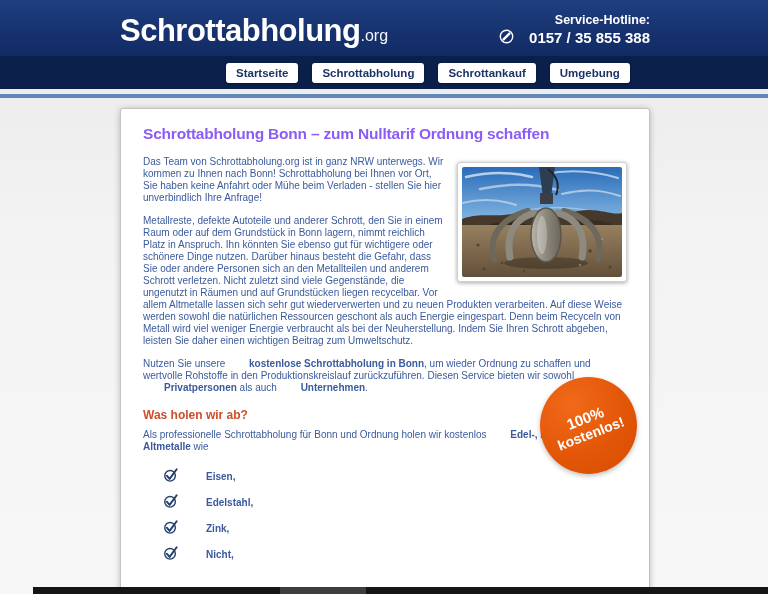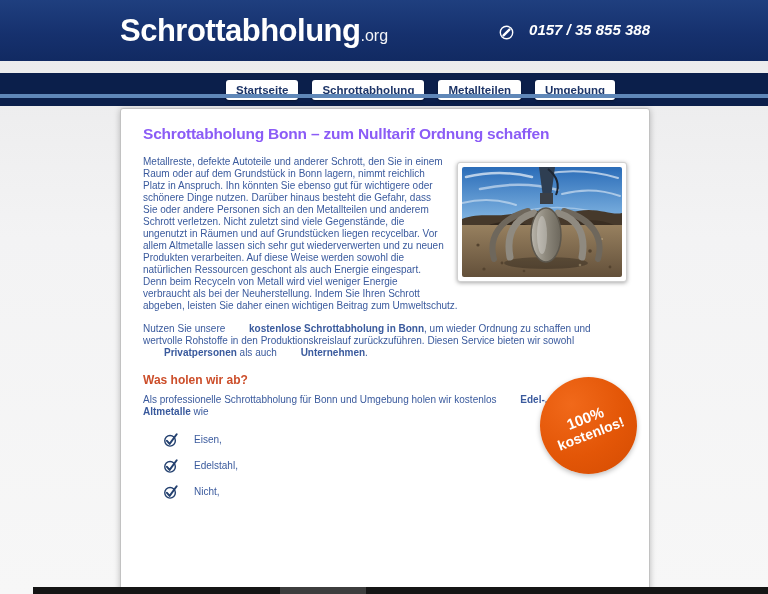--- a/index.html
+++ b/index.html
@@ -14,26 +14,26 @@
     position:absolute; top:0; left:0; width:768px; height:61px;
     background:linear-gradient(180deg,#1f3f7f 0%,#16316e 55%,#112a62 100%);
     display:flex; align-items:center; justify-content:space-between;
     padding:0 118px 0 120px;
   }
   .logo { color:#fff; text-decoration:none; display:flex; align-items:baseline; cursor:pointer; }
   .logo-name { font-size:31px; font-weight:bold; letter-spacing:-0.5px; }
   .logo-tld  { font-size:16px; font-weight:normal; opacity:.95; }
   .hotline { color:#fff; text-align:right; line-height:1.25; }
   .hotline-label { font-size:12.5px; font-weight:bold; }
-  .hotline-row { display:flex; align-items:flex-end; justify-content:flex-end; gap:15px;font-style:italic; }
+  .hotline-row { display:flex; align-items:flex-start; justify-content:flex-end; gap:15px; }
   .hotline-number { color:#fff; font-size:15px; font-weight:bold; text-decoration:none; cursor:pointer; }
   .phone-icon svg { display:block; }
   
   .main-nav {
-    position:absolute; top:73px; left:0; width:768px; height:33px;
+    position:absolute; top:56px; left:0; width:768px; height:33px;
     background:#0b1f4b; display:flex; align-items:center; gap:14px;
     padding-left:226px;
   }
   .nav-btn {
     background:#fff; color:#1c3467; font-size:11.5px; font-weight:bold;
     padding:4px 10px; border-radius:3px; text-decoration:none; cursor:pointer;
     box-shadow:0 1px 2px rgba(0,0,0,.35);
   }
   .accent-line { position:absolute; top:94px; left:0; width:768px; height:4px; background:#5f87b8; }
   
@@ -50,21 +50,21 @@
   .card p { color:#3a5a9d; font-size:10px; line-height:12px; margin:0 0 11px 0; }
   .card p strong { font-weight:bold;margin-left:21px; }
   figure.photo {
     float:right; margin:6px 0 10px 12px;
     background:#fff; padding:4px; border:1px solid #d0d0d0; border-radius:3px;
     box-shadow:0 1px 4px rgba(0,0,0,.35);
   }
   figure.photo svg { display:block; border-radius:2px; }
   h2.section-title { color:#cc4e2a; font-size:12px; font-weight:bold; margin:14px 0 7px 0; clear:both; }
   ul.materials { list-style:none; margin:14px 0 0 20px; }
-  ul.materials li { display:flex; align-items:center; gap:16px; margin-bottom:11px; }
+  ul.materials li { display:flex; align-items:flex-end; gap:28px; margin-bottom:11px;font-weight:bold; }
   ul.materials li .check-icon svg { display:block; }
   ul.materials li .item-label { color:#3a5a9d; font-size:10px; }
   
   .badge {
     position:absolute; right:12px; top:268px; width:97px; height:97px;
     border-radius:50%;
     background:radial-gradient(circle at 32% 28%, #f1691a 0%, #e35607 55%, #d44c02 100%);
     box-shadow:0 2px 5px rgba(0,0,0,.25);
     display:flex; align-items:center; justify-content:center;
   }
@@ -77,36 +77,37 @@
 </style>
 </head>
 <body>
 
 <header class="site-header">
   <a class="logo">
     <span class="logo-name">Schrottabholung</span>
     <span class="logo-tld">.org</span>
   </a>
   <div class="hotline">
+    <div class="hotline-label">Service-Hotline:</div>
     <div class="hotline-row">
       <span class="phone-icon">
         <svg width="15" height="15" viewBox="0 0 15 15">
           <circle cx="7.5" cy="7.5" r="6.2" fill="none" stroke="#ffffff" stroke-width="1.4"></circle>
           <path d="M4.6 10.4 L10.4 4.6" stroke="#ffffff" stroke-width="2.4" stroke-linecap="round"></path>
         </svg>
       </span>
       <a class="hotline-number">0157 / 35 855 388</a>
     </div>
   </div>
 </header>
 
 <nav class="main-nav">
   <a class="nav-btn">Startseite</a>
   <a class="nav-btn">Schrottabholung</a>
-  <a class="nav-btn">Metallteilen</a>
+  <a class="nav-btn">Schrottankauf</a>
   <a class="nav-btn">Umgebung</a>
 </nav>
 <div class="accent-line"></div>
 
 <main>
   <article class="card">
 
     <h1 class="page-title">Schrottabholung Bonn – zum Nulltarif Ordnung schaffen</h1>
 
     <figure class="photo">
@@ -158,47 +159,57 @@
         <rect x="78" y="26" width="13" height="11" fill="#3a3f46"></rect>
         <path d="M66 44 C38 52 26 70 32 92" stroke="#6e675c" stroke-width="6" fill="none" stroke-linecap="round"></path>
         <path d="M102 44 C130 52 142 70 136 92" stroke="#6e675c" stroke-width="6" fill="none" stroke-linecap="round"></path>
         <path d="M72 46 C52 52 44 68 48 90" stroke="#8f8a80" stroke-width="7" fill="none" stroke-linecap="round"></path>
         <path d="M96 46 C116 52 124 68 120 90" stroke="#8f8a80" stroke-width="7" fill="none" stroke-linecap="round"></path>
         <ellipse cx="84" cy="68" rx="15" ry="27" fill="url(#metal)" stroke="#5c574d" stroke-width="1.5"></ellipse>
         <ellipse cx="80" cy="68" rx="5" ry="19" fill="rgba(255,255,255,0.28)"></ellipse>
       </svg>
     </figure>
 
+    <p>Das Team von Schrottabholung.org ist in ganz NRW unterwegs. Wir kommen zu Ihnen nach Bonn! Schrottabholung bei Ihnen vor Ort, Sie haben keine Anfahrt oder Mühe beim Verladen - stellen Sie hier unverbindlich Ihre Anfrage!</p>
 
     <p>Metallreste, defekte Autoteile und anderer Schrott, den Sie in einem Raum oder auf dem Grundstück in Bonn lagern, nimmt reichlich Platz in Anspruch. Ihn könnten Sie ebenso gut für wichtigere oder schönere Dinge nutzen. Darüber hinaus besteht die Gefahr, dass Sie oder andere Personen sich an den Metallteilen und anderem Schrott verletzen. Nicht zuletzt sind viele Gegenstände, die ungenutzt in Räumen und auf Grundstücken liegen recycelbar. Vor allem Altmetalle lassen sich sehr gut wiederverwerten und zu neuen Produkten verarbeiten. Auf diese Weise werden sowohl die natürlichen Ressourcen geschont als auch Energie eingespart. Denn beim Recyceln von Metall wird viel weniger Energie verbraucht als bei der Neuherstellung. Indem Sie Ihren Schrott abgeben, leisten Sie daher einen wichtigen Beitrag zum Umweltschutz.</p>
 
     <p><span>Nutzen Sie unsere </span><strong>kostenlose Schrottabholung in Bonn</strong><span>, um wieder Ordnung zu schaffen und wertvolle Rohstoffe in den Produktionskreislauf zurückzuführen. Diesen Service bieten wir sowohl </span><strong>Privatpersonen</strong><span> als auch </span><strong>Unternehmen</strong><span>.</span></p>
 
     <h2 class="section-title">Was holen wir ab?</h2>
 
-    <p><span>Als professionelle Schrottabholung für Bonn und Umgebung holen wir kostenlos </span><strong>Edel-, Bunt- und Altmetalle</strong><span> wie</span></p>
+    <p><span>Als professionelle Schrottabholung für Bonn und Ordnung holen wir kostenlos </span><strong>Edel-, Bunt- und Altmetalle</strong><span> wie</span></p>
 
     <ul class="materials">
       <li>
         <span class="check-icon">
           <svg width="15" height="15" viewBox="0 0 17 17">
               <circle cx="8" cy="10" r="6" fill="#fff" stroke="#23406f" stroke-width="1.6"></circle>
               <path d="M4.5 10 L7.5 13.5 L15.5 2.5" fill="none" stroke="#23406f" stroke-width="2.2" stroke-linecap="round" stroke-linejoin="round"></path>
             </svg>
         </span>
         <span class="item-label">Eisen,</span>
       </li>
       <li>
         <span class="check-icon">
           <svg width="15" height="15" viewBox="0 0 17 17">
               <circle cx="8" cy="10" r="6" fill="#fff" stroke="#23406f" stroke-width="1.6"></circle>
               <path d="M4.5 10 L7.5 13.5 L15.5 2.5" fill="none" stroke="#23406f" stroke-width="2.2" stroke-linecap="round" stroke-linejoin="round"></path>
             </svg>
         </span>
         <span class="item-label">Edelstahl,</span>
+      </li>
+      <li>
+        <span class="check-icon">
+          <svg width="15" height="15" viewBox="0 0 17 17">
+              <circle cx="8" cy="10" r="6" fill="#fff" stroke="#23406f" stroke-width="1.6"></circle>
+              <path d="M4.5 10 L7.5 13.5 L15.5 2.5" fill="none" stroke="#23406f" stroke-width="2.2" stroke-linecap="round" stroke-linejoin="round"></path>
+            </svg>
+        </span>
+        <span class="item-label">Zink,</span>
       </li>
       <li>
         <span class="check-icon">
           <svg width="15" height="15" viewBox="0 0 17 17">
               <circle cx="8" cy="10" r="6" fill="#fff" stroke="#23406f" stroke-width="1.6"></circle>
               <path d="M4.5 10 L7.5 13.5 L15.5 2.5" fill="none" stroke="#23406f" stroke-width="2.2" stroke-linecap="round" stroke-linejoin="round"></path>
             </svg>
         </span>
         <span class="item-label">Nicht,</span>
       </li>

